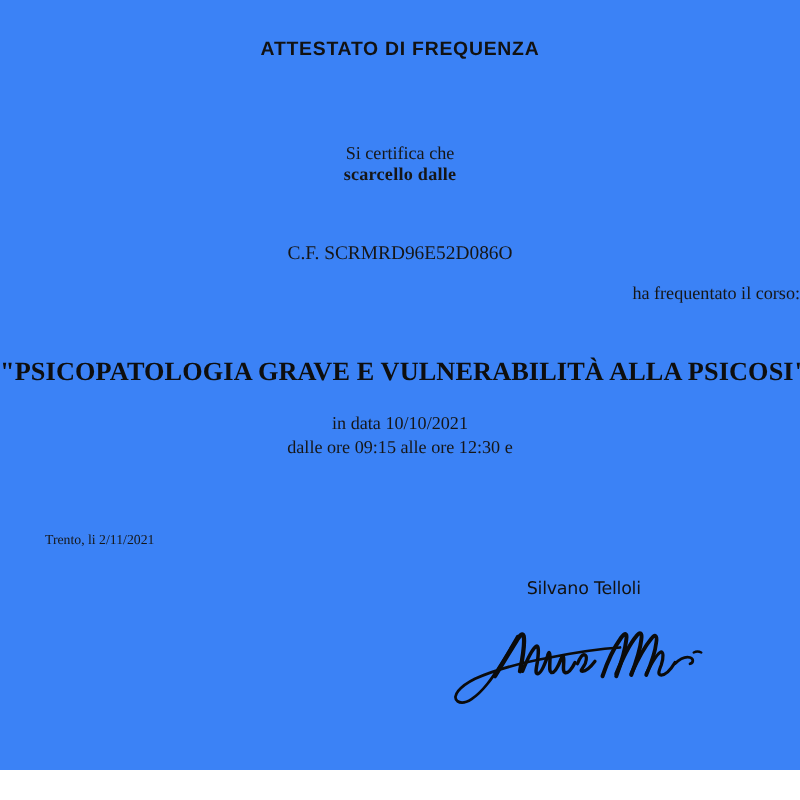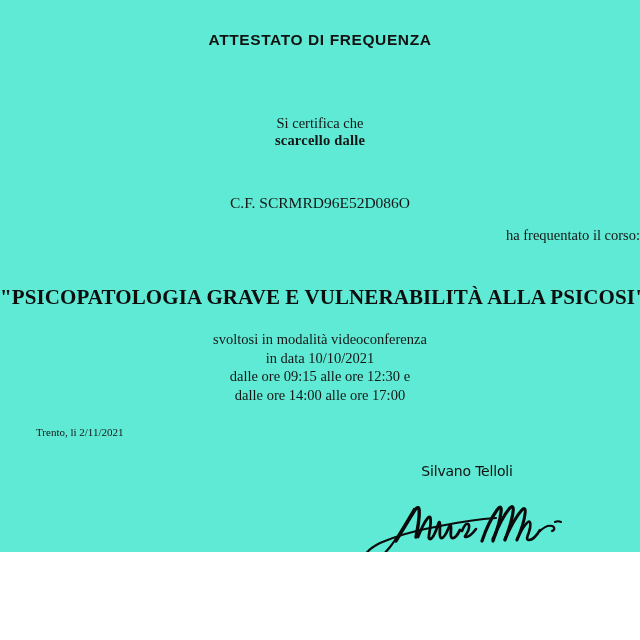--- a/index.html
+++ b/index.html
@@ -3,22 +3,22 @@
 <meta charset="utf-8">
 <style>
   html, body {
     margin: 0;
     padding: 0;
     background: #ffffff;
   }
   #page {
     position: relative;
     width: 640px;
-    height: 552px;
-    background: #5eead4;
+    height: 616px;
+    background: #3b82f6;
     overflow: hidden;
     color: #111111;
     text-decoration: underline;
   }
 
   .doc-title {
     position: absolute;
     top: 31px;
     left: 0;
     width: 640px;
@@ -115,24 +115,22 @@
 
   <div class="line-center holder-name">scarcello dalle</div>
 
   <div class="line-center fiscal-code">C.F. SCRMRD96E52D086O</div>
 
   <div class="line-center attended">ha frequentato il corso:</div>
 
   <div class="course-title">"PSICOPATOLOGIA GRAVE E VULNERABILITÀ ALLA PSICOSI"</div>
 
   <div class="schedule">
-    <div>svoltosi in modalità videoconferenza</div>
     <div>in data 10/10/2021</div>
     <div>dalle ore 09:15 alle ore 12:30 e</div>
-    <div>dalle ore 14:00 alle ore 17:00</div>
   </div>
 
   <div class="place-date">Trento, li 2/11/2021</div>
 
   <div class="signature-block">
     <span class="rep-name">Silvano Telloli</span>
   </div>
 
   <div class="signature-mark">
     <svg viewBox="0 0 215 78" xmlns="http://www.w3.org/2000/svg" fill="none" stroke="#0b0b0b" stroke-linecap="round" stroke-linejoin="round">

